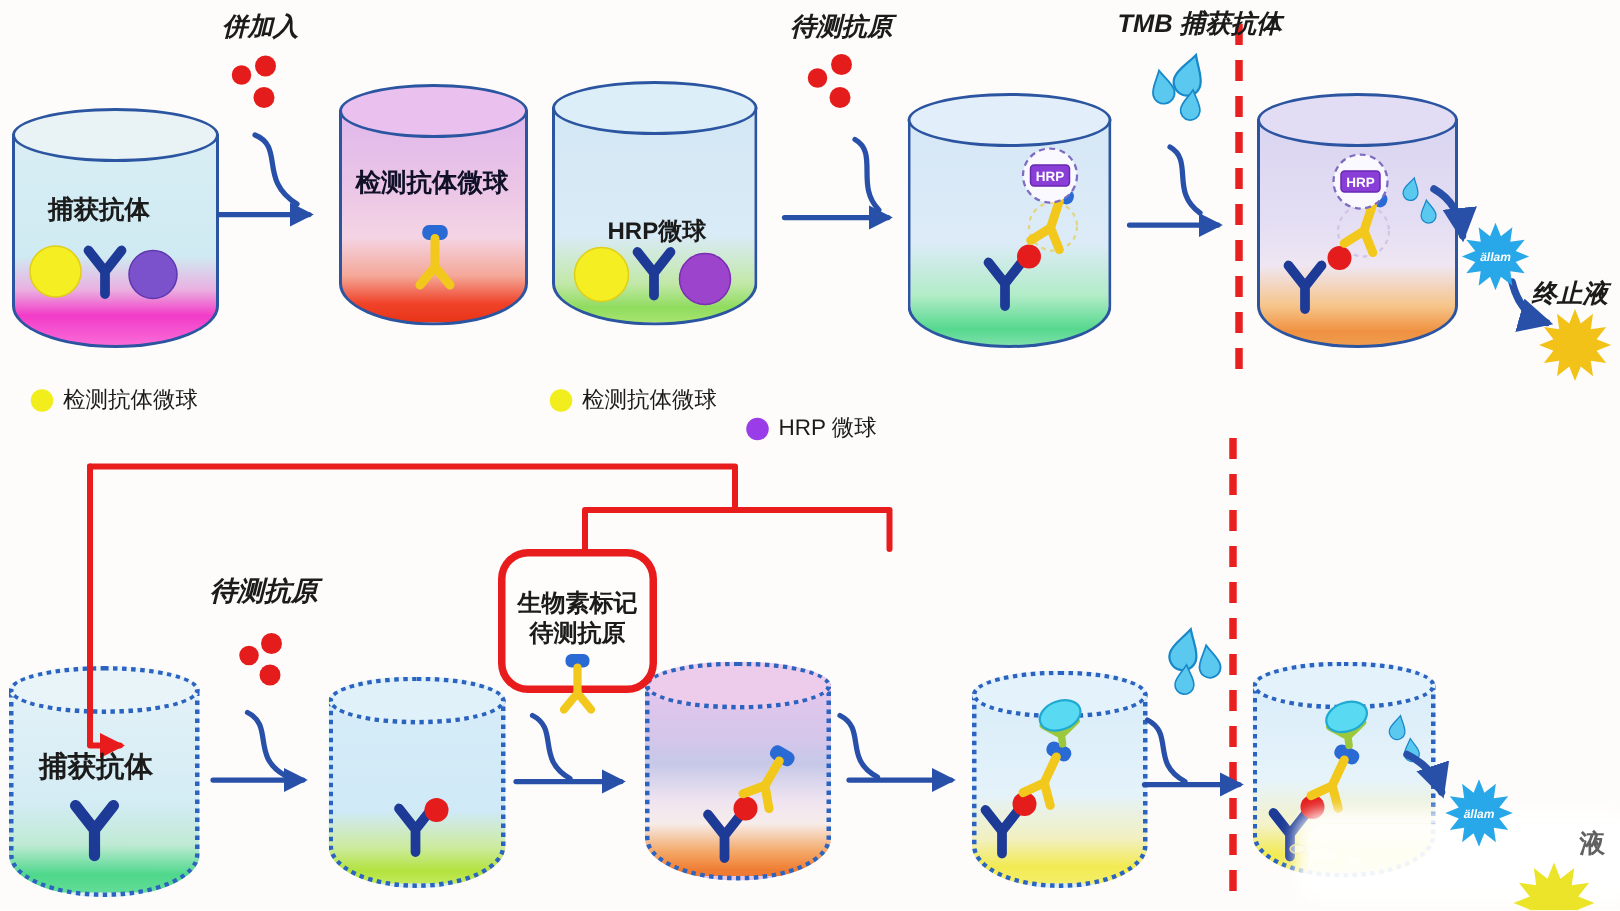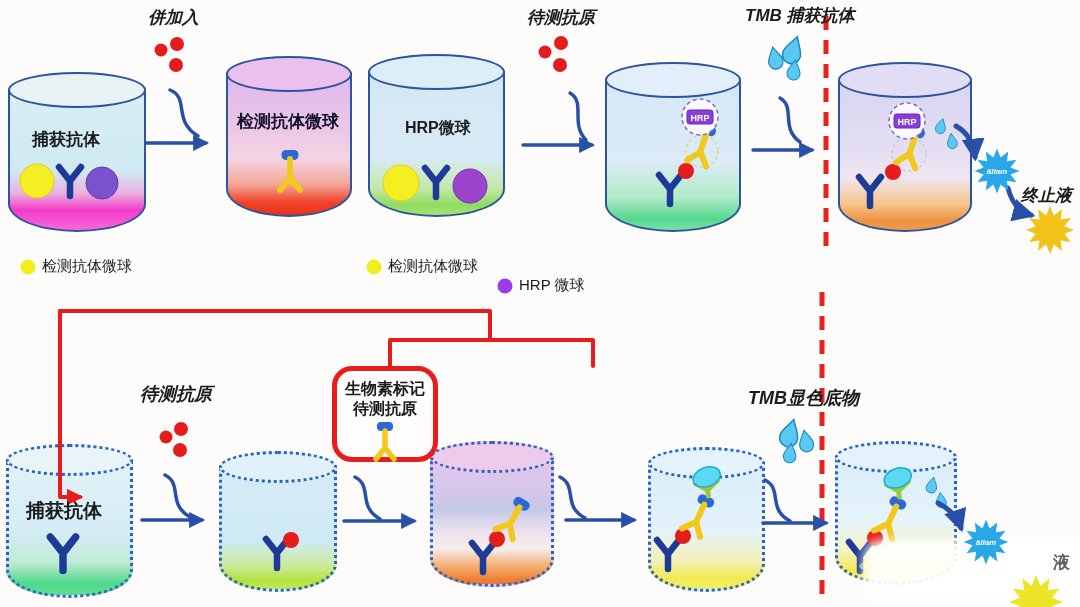--- a/index.html
+++ b/index.html
@@ -26,21 +26,21 @@
   .bb5{background:linear-gradient(180deg,#daedf9 0%,#e6f3fa 50%,#f4f2c8 74%,#f2ea52 90%,#f4ee6a 100%);}
   .tp1{background:#e9f2f5;} .tp2{background:#eac0ee;} .tp3{background:#dceef8;} .tp4{background:#e2eefa;}
   .tp5{background:#e2dcf4;} .tpb1{background:#e9f4f9;} .tpb2{background:#e0f1f9;} .tpb3{background:#eccbeb;}
   .tpb4{background:#e4f2fb;} .tpb5{background:#e4f2fb;}
   .lbl{position:absolute;z-index:5;white-space:nowrap;font-weight:bold;}
   .step{font-weight:600;font-style:italic;}
   .legend-item{position:absolute;top:257px;display:flex;align-items:center;gap:6px;
                font-size:15px;z-index:5;}
   .callout{position:absolute;border:5px solid #e81c1c;border-radius:20px;background:#fffdfb;
            z-index:9;text-align:center;font-weight:bold;font-size:16px;line-height:1.25;
-           padding-top:8px;box-sizing:border-box;}
+           padding-top:22px;box-sizing:border-box;}
   .callout svg{display:block;margin:1px auto 0;}
   #ovl,#ovl2{position:absolute;left:0;top:0;z-index:4;pointer-events:none;}
   #ovl2{z-index:7;}
   .patch{position:absolute;left:872px;top:549px;width:212px;height:44px;z-index:6;
          background:rgba(255,255,255,.93);border-radius:10px;
          box-shadow:0 0 10px 9px rgba(255,255,255,.9);}
   .faded-char{position:absolute;left:1053px;top:551px;font-size:17px;font-weight:bold;
               color:#3a3a3a;opacity:.8;z-index:8;}
 </style>
 </head>
@@ -276,21 +276,21 @@
     </g>
   </svg>
 
   <div class="lbl step" style="left:148px;top:6px;font-size:17px;">併加入</div>
   <div class="lbl step" style="left:527px;top:6px;font-size:17px;">待测抗原</div>
   <div class="lbl step" style="left:745px;top:4px;font-size:17px;">TMB 捕获抗体</div>
   <div class="lbl step" style="left:1021px;top:184px;font-size:17px;">终止液</div>
 
   <div class="lbl" style="left:32px;top:128px;font-size:17px;">捕获抗体</div>
   <div class="lbl" style="left:237px;top:110px;font-size:17px;color:#101028;">检测抗体微球</div>
-  <div class="lbl" style="left:405px;top:118px;font-size:16px;">HRP微球</div>
+  <div class="lbl" style="left:405px;top:144px;font-size:16px;">HRP微球</div>
 
   <div class="legend-item" style="left:20px;">
     <svg width="16" height="16">
         <circle cx="8" cy="8" r="7.5" fill="#f2ee1e"></circle>
       </svg>
     <span>检测抗体微球</span>
   </div>
   <div class="legend-item" style="left:366px;">
     <svg width="16" height="16">
         <circle cx="8" cy="8" r="7.5" fill="#f2ee1e"></circle>
@@ -298,21 +298,20 @@
     <span>检测抗体微球</span>
   </div>
   <div class="legend-item" style="left:497px;margin-top:19px;">
     <svg width="16" height="16">
         <circle cx="8" cy="8" r="7.5" fill="#9a3de8"></circle>
       </svg>
     <span>HRP 微球</span>
   </div>
 
   <div class="lbl step" style="left:140px;top:382px;font-size:18px;">待测抗原</div>
-  <div class="lbl step" style="left:748px;top:386px;font-size:18px;">TMB显色底物</div>
   <div class="lbl" style="left:26px;top:498px;font-size:19px;">捕获抗体</div>
 
   <div class="callout" style="left:332px;top:366px;width:106px;height:96px;">
     <div>生物素标记</div>
     <div>待测抗原</div>
     <svg width="44" height="42" viewBox="-22 -28 44 42">
       <rect x="-8" y="-26" width="16" height="9" rx="4" fill="#2a6ad4"></rect>
       <path d="M0,-17 L0,0 M0,0 L-9,11 M0,0 L9,11" stroke="#f2c81c" stroke-width="5.5" stroke-linecap="round" fill="none"></path>
     </svg>
   </div>

